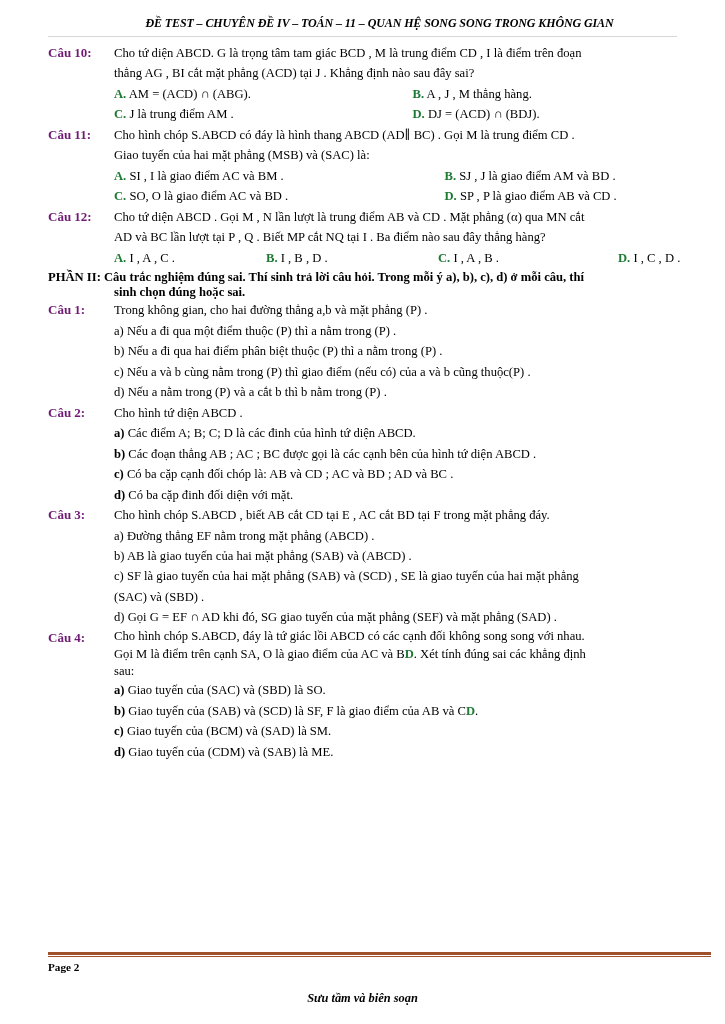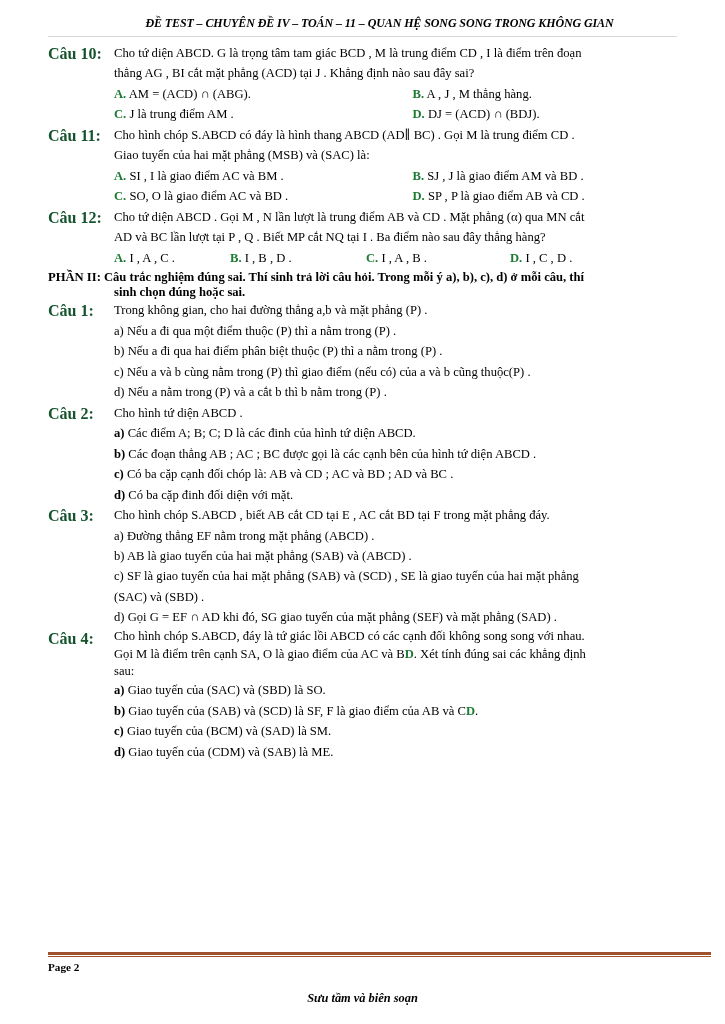--- a/index.html
+++ b/index.html
@@ -48,53 +48,54 @@
   }
 
   
   .q {
     display: flex;
     align-items: flex-start;
     margin-bottom: 0;
   }
   .q-label {
     flex: 0 0 66px;
-    color: #14532d;
-    font-weight: bold;
-    font-size: 16px;
+    color: #701a75;
+    font-weight: bold;
+    font-size: 13px;
     padding-top: 3px;
     white-space: nowrap;
   }
   .q-body {
     flex: 1 1 auto;
     min-width: 0;
   }
   .line {
     padding: 3px 0 3px 0;
     line-height: 1.15;
     white-space: nowrap;
   }
-  .tight { padding: 1.5px 0; }
+  .tight { padding: 1.5px 0; gap: 32px; }
 
   
   .m { }
 
   
   .ans2 {
     display: flex;
     padding: 3px 0;
     line-height: 1.15;
   }
   .ans2 > .col { flex: 0 0 50%; white-space: nowrap; }
   .ans2 > .col.c2 { flex: 1 1 auto; }
 
   .ans4 {
     display: flex;
     padding: 3px 0;
     line-height: 1.15;
+    gap: 36px;
   }
   .ans4 > .col { white-space: nowrap; }
   .ans4 > .col:nth-child(1) { flex: 0 0 116px; }
   .ans4 > .col:nth-child(2) { flex: 0 0 136px; }
   .ans4 > .col:nth-child(3) { flex: 0 0 144px; }
   .ans4 > .col:nth-child(4) { flex: 1 1 auto; }
 
   .opt-letter {
     color: #1d7a33;
     font-weight: bold;

